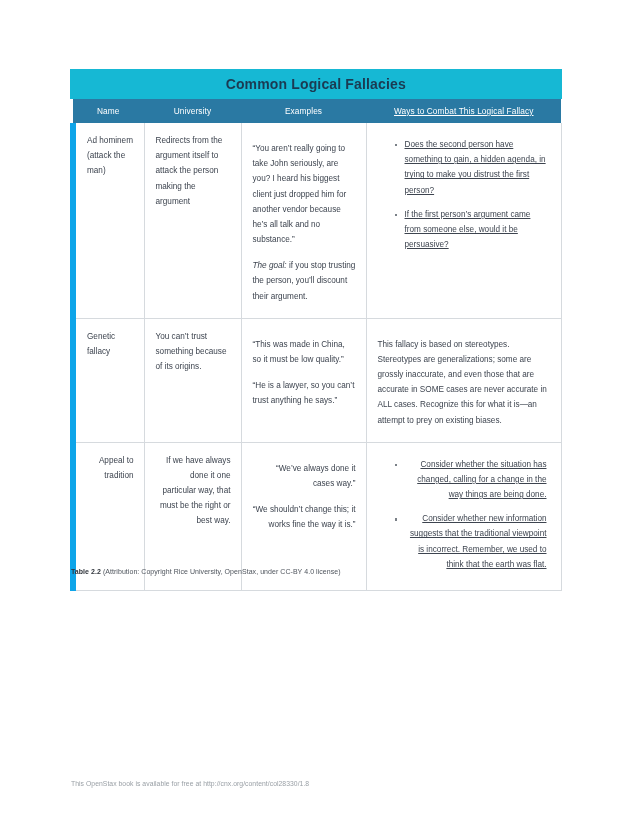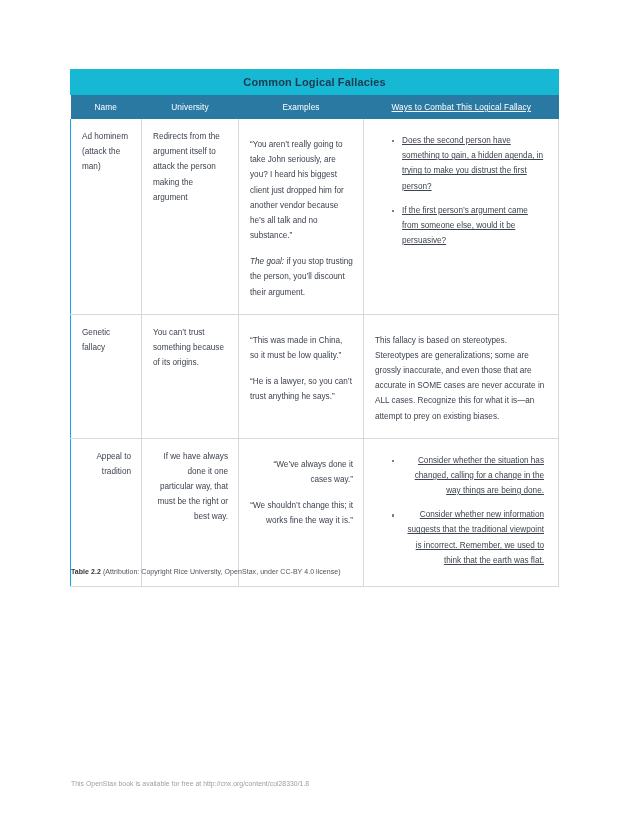--- a/index.html
+++ b/index.html
@@ -43,21 +43,21 @@
   table.fallacy-table {
     width: 100%;
     border-collapse: collapse;
     table-layout: fixed;
     background: #ffffff;
   }
   table.fallacy-table caption.tbl-title {
     caption-side: top;
     background: #16b8d4;
     color: #1b3a52;
-    font-size: 11px;
+    font-size: 14px;
     font-weight: bold;
     text-align: center;
     padding: 7px 4px 7px;
     letter-spacing: 0.15px;
   }
   table.fallacy-table thead th {
     background: #2a79a3;
     color: #ffffff;
     font-size: 8.3px;
     font-weight: normal;
@@ -70,21 +70,21 @@
 
   table.fallacy-table tbody td {
     border: 1px solid #d6dade;
     border-top: none;
     vertical-align: top;
     padding: 10px 10px 14px 11px;
     font-size: 8.2px;
     line-height: 1.85;
     color: #3d444f;
   }
-  table.fallacy-table tbody tr td:first-child { border-left: 1px solid #0ea5e9; }
+  table.fallacy-table tbody tr td:first-child { border-left: 6px solid #0ea5e9; }
   table.fallacy-table tbody tr:last-child td { border-bottom: 1px solid #d6dade; text-align: right; }
 
   col.c-name { width: 71px; }
   col.c-desc { width: 97px; }
   col.c-ex   { width: 125px; }
   col.c-ways { width: 195px; }
 
   .cell-p { margin: 8px 0 11px 0; }
   .cell-p:last-child { margin-bottom: 0; }
   .cell-p .ital { font-style: italic; }

